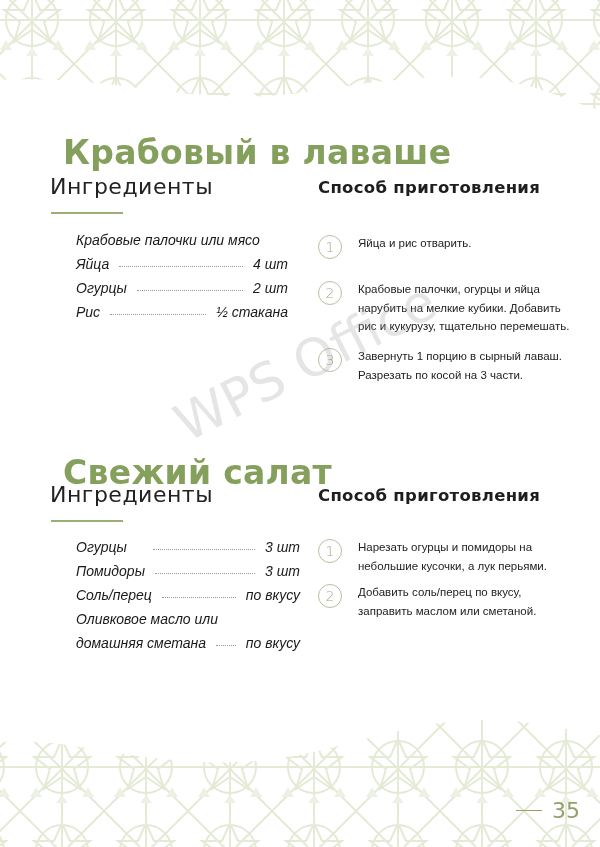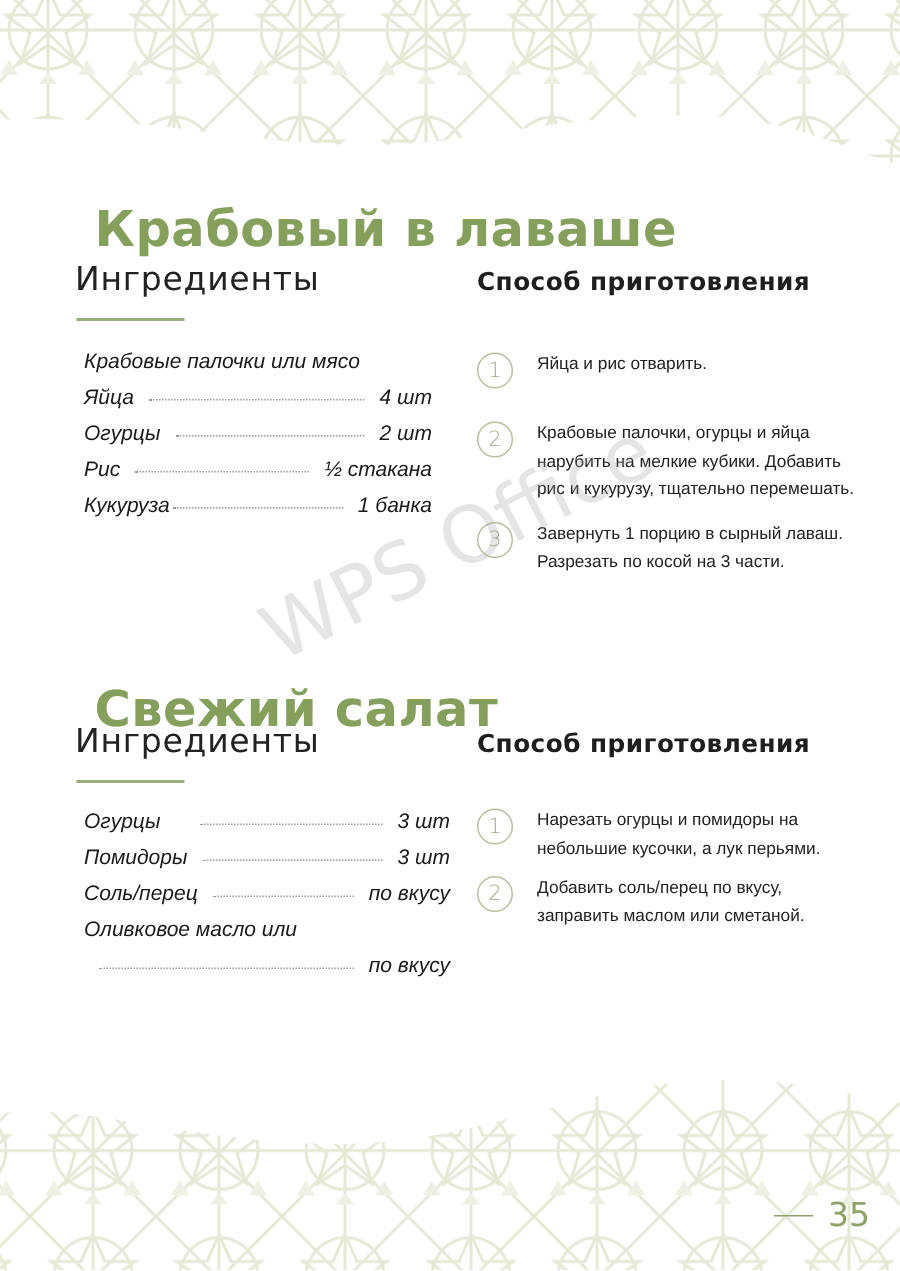--- a/index.html
+++ b/index.html
@@ -32,21 +32,21 @@
     font-family: "DejaVu Sans", sans-serif; font-size: 16.5px; font-weight: bold;
     color: #1e1e1e; margin: 0; letter-spacing: 0.3px;
   }
   .underline {
     position: absolute; left: 51px; width: 72px; height: 2px; background: #9aae78;
   }
   .ingr-list { position: absolute; left: 56px; width: 232px; }
   .ingr-row {
     display: flex; align-items: baseline;
     font-style: italic; font-size: 14px; color: #1a1a1a;
-    height: 24px; line-height: 24px;
+    height: 24px; line-height: 24px; margin-left: 20px;
   }
   .ingr-name { white-space: nowrap; }
   .ingr-dots {
     flex: 1; border-bottom: 1px dotted #9a9a9a; margin: 0 10px; height: 14px;
     transform: translateY(-2px);
   }
   .ingr-qty { white-space: nowrap; }
 
   .steps { position: absolute; left: 318px; width: 260px; }
   .step { display: flex; align-items: flex-start; position: absolute; left: 0; }
@@ -143,25 +143,20 @@
   <div class="ingr-row">
     <span class="ingr-name">Огурцы</span>
     <span class="ingr-dots"></span>
     <span class="ingr-qty">2 шт</span>
   </div>
   <div class="ingr-row">
     <span class="ingr-name">Рис</span>
     <span class="ingr-dots"></span>
     <span class="ingr-qty">½ стакана</span>
   </div>
-  <div class="ingr-row">
-    <span class="ingr-name">Кукуруза</span>
-    <span class="ingr-dots" style="margin-left:2px;"></span>
-    <span class="ingr-qty">1 банка</span>
-  </div>
 </div>
 
 <div class="steps" style="top:0;">
   <div class="step" style="top:234px;">
     <span class="step-num">1</span>
     <span class="step-text">Яйца и рис отварить.</span>
   </div>
   <div class="step" style="top:280px;">
     <span class="step-num">2</span>
     <span class="step-text">Крабовые палочки, огурцы и яйца нарубить на мелкие кубики. Добавить рис и кукурузу, тщательно перемешать.</span>
@@ -190,20 +185,21 @@
   </div>
   <div class="ingr-row">
     <span class="ingr-name">Соль/перец</span>
     <span class="ingr-dots"></span>
     <span class="ingr-qty">по вкусу</span>
   </div>
   <div class="ingr-row">
     <span class="ingr-name">Оливковое масло или</span>
   </div>
   <div class="ingr-row">
+    <span class="ingr-name">домашняя сметана</span>
     <span class="ingr-dots"></span>
     <span class="ingr-qty">по вкусу</span>
   </div>
 </div>
 
 <div class="steps" style="top:0;">
   <div class="step" style="top:538px;">
     <span class="step-num">1</span>
     <span class="step-text">Нарезать огурцы и помидоры на небольшие кусочки, а лук перьями.</span>
   </div>

